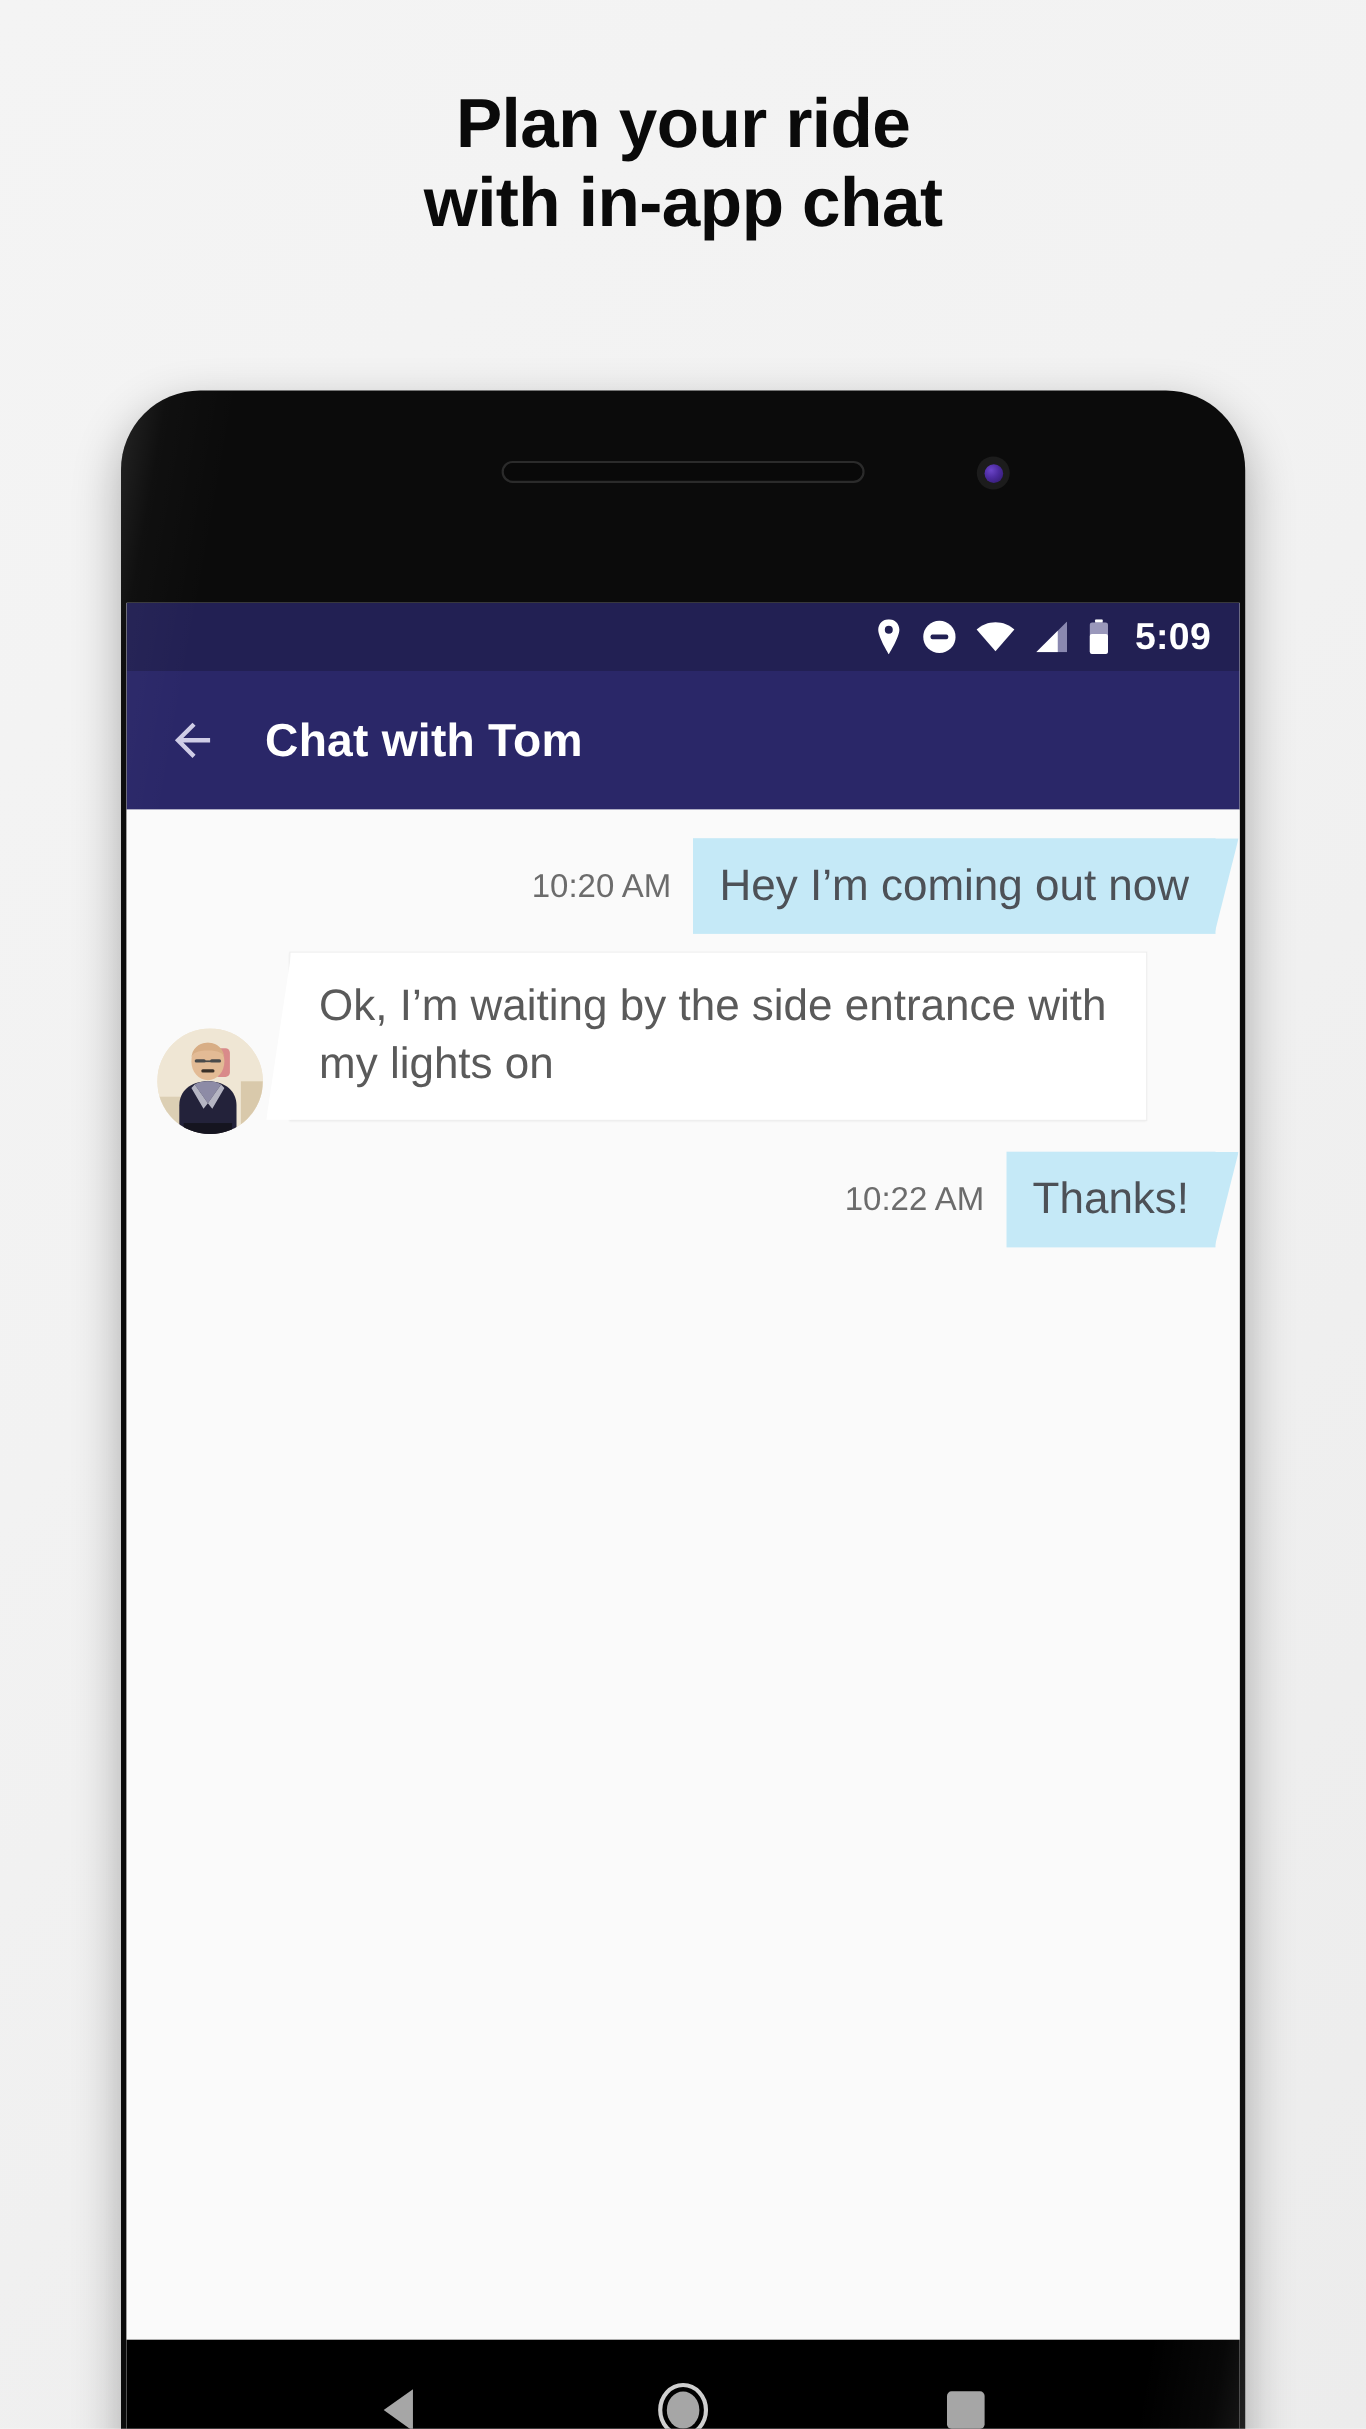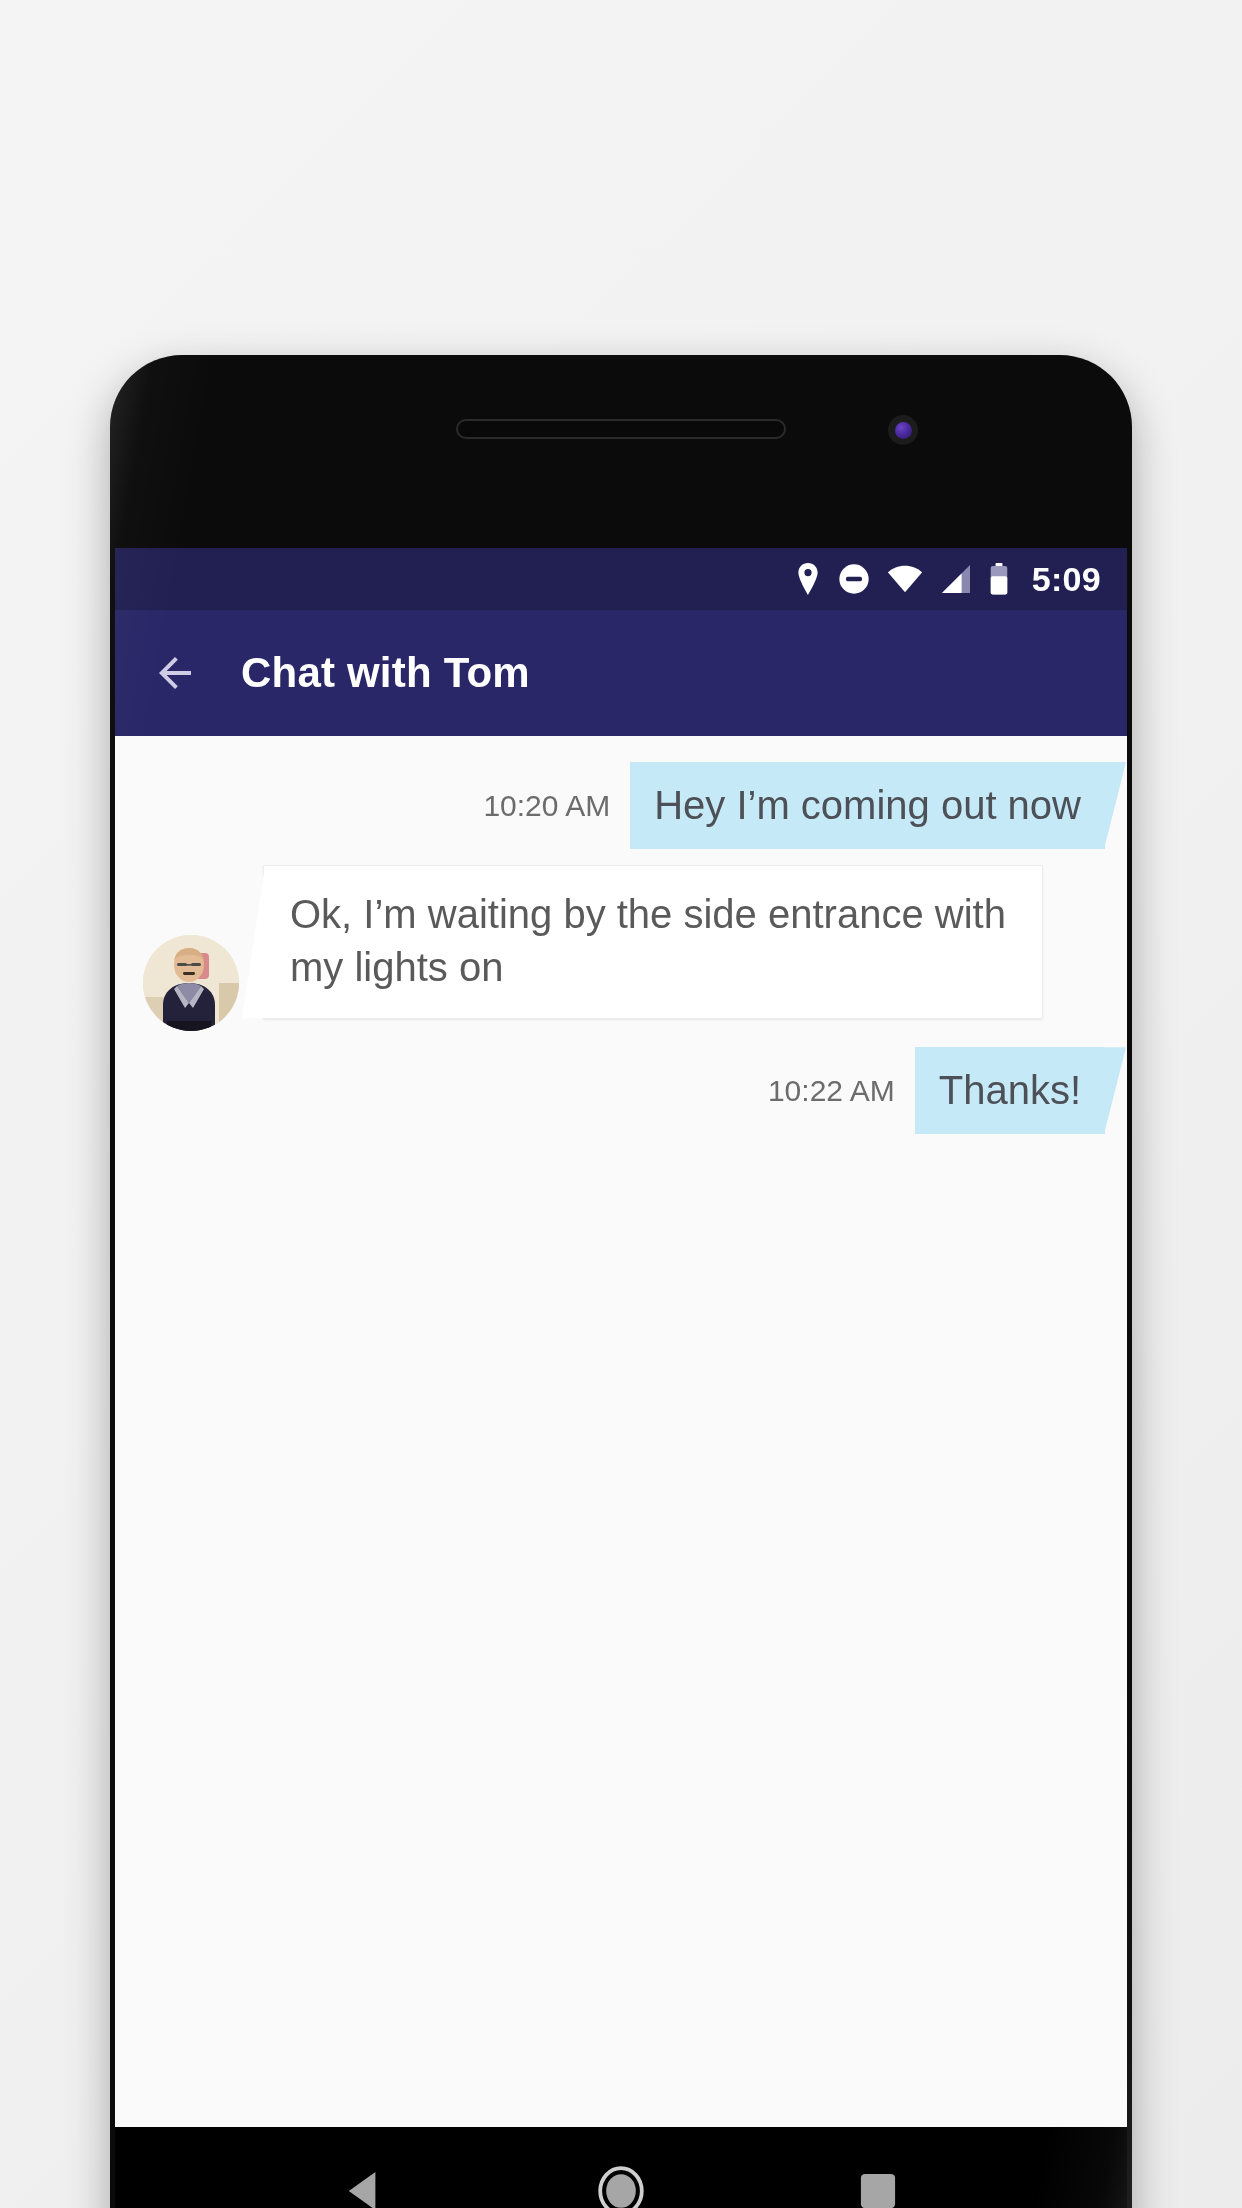--- a/index.html
+++ b/index.html
@@ -244,20 +244,22 @@
     justify-content: center;
     cursor: pointer;
     width: 70px;
     height: 70px;
   }
 </style>
 </head>
 <body>
 
 <div class="headline">
+  <span class="line">Plan your ride</span>
+  <span class="line">with in-app chat</span>
 </div>
 
 <div class="phone">
 
   <div class="speaker"></div>
   <div class="camera">
     <div class="camera-lens"></div>
   </div>
 
   <div class="screen">

